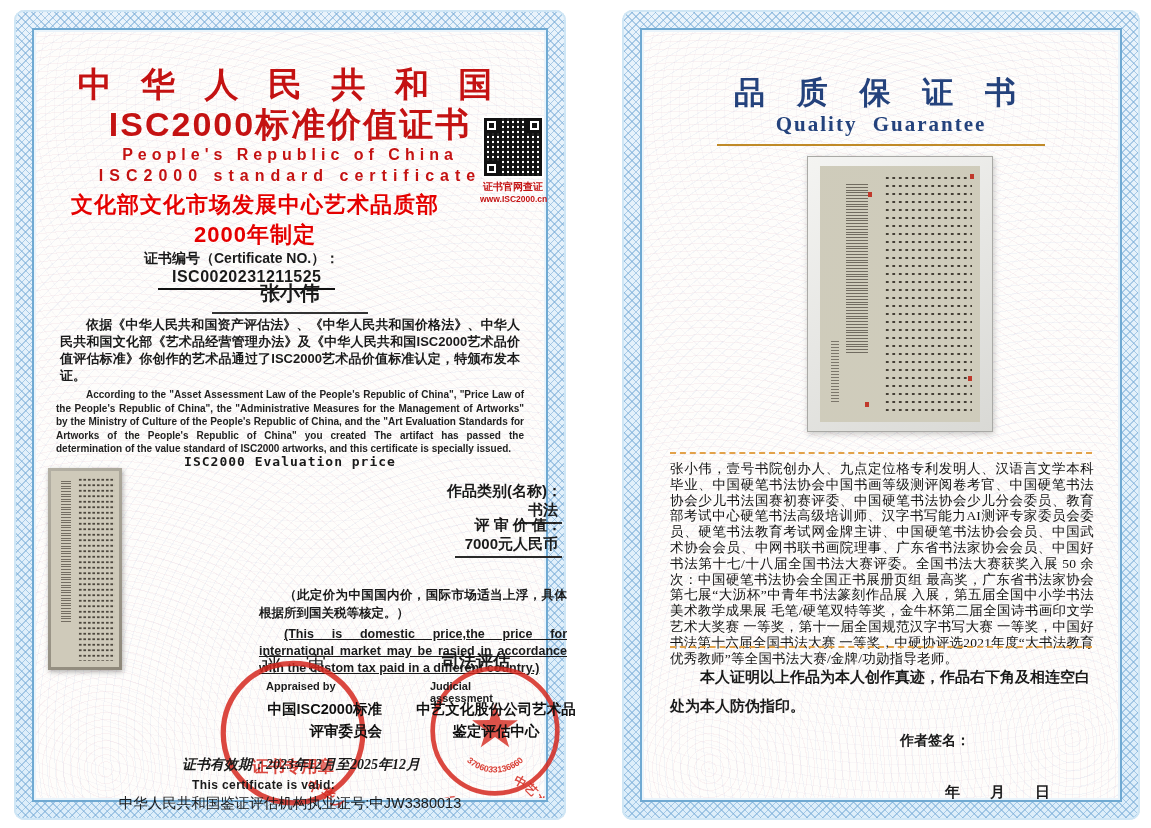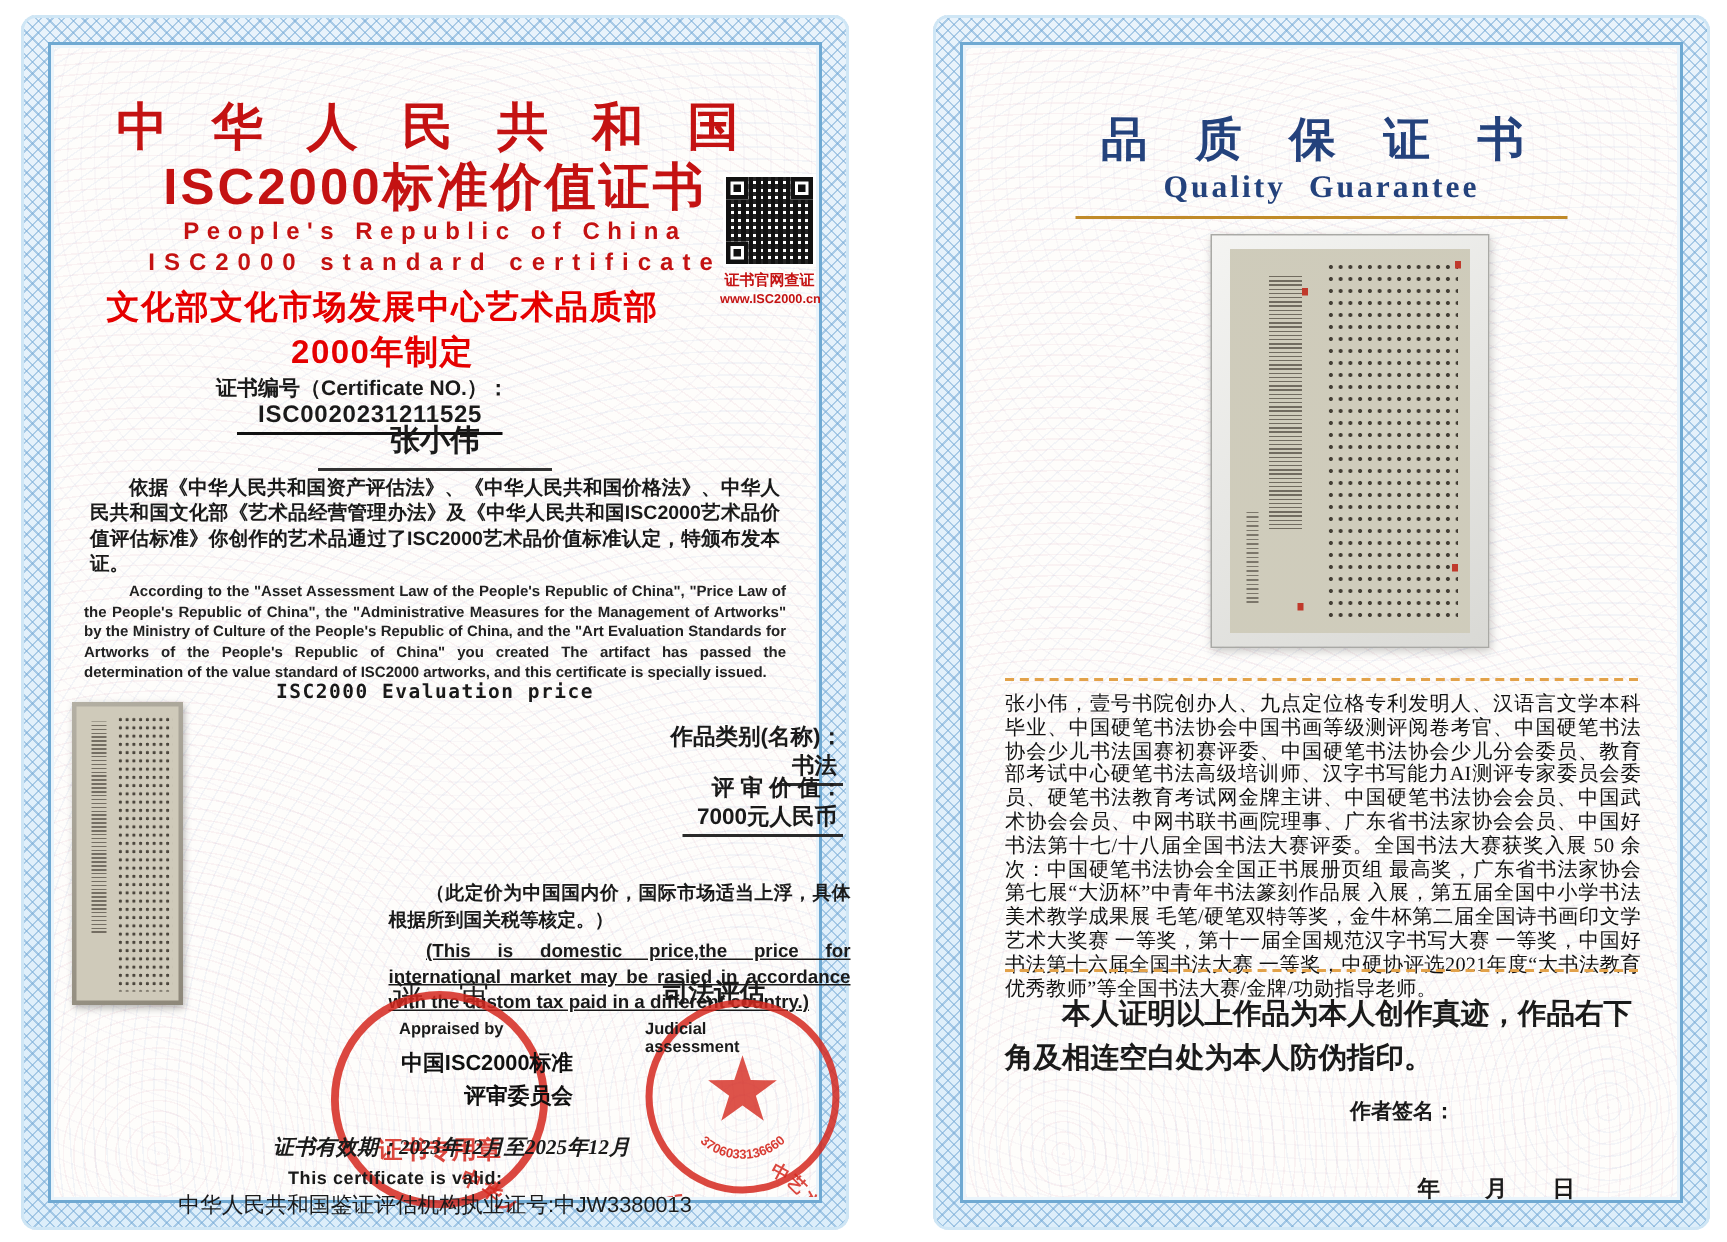--- a/index.html
+++ b/index.html
@@ -126,21 +126,21 @@
   .art-main .colophon { position:absolute; left:7%; bottom:8%; width:5%; height:24%;
     background:repeating-linear-gradient(0deg, rgba(55,48,40,.55) 0 1px, transparent 1px 3px); }
   .rseal { position:absolute; width:4px; height:5px; background:#c0392b; }
   .rs1{ right:4%; top:3%; } .rs2{ left:30%; top:10%; } .rs3{ right:5%; bottom:16%; } .rs4{ left:28%; bottom:6%; }
 
   .dash { position:absolute; left:8px; right:8px; border-top:2px dashed #e2a24a; }
   .dash1 { top:402px; } .dash2 { top:596px; }
 
   .bio { top:411px; left:8px; right:6px; font-family:"Liberation Serif", serif;
     font-size:13.5px; line-height:15.8px; text-align:justify; letter-spacing:.2px; color:#111; }
-  .decl { top:612px; left:8px; right:10px; font-size:19px; font-weight:600;
+  .decl { top:612px; left:8px; right:10px; font-size:15px; font-weight:600;
     line-height:29px; text-indent:2em; }
   .sign { top:682px; left:238px; font-size:14px; font-weight:bold; }
   .rdate { top:733px; left:283px; font-size:15px; font-weight:bold; }
 </style>
 </head>
 <body>
 
 <div class="cert cert-left">
   <div class="band"></div>
   <div class="inner">
@@ -215,20 +215,24 @@
         </text>
         <text font-size="13" font-weight="bold" fill="#d5281e" opacity="0.9">
           <textPath href="#arcNum" startOffset="14%">3706033136660</textPath>
         </text>
       </svg>
 
       <div class="org org-appr">
         <div>中国ISC2000标准</div>
         <div>评审委员会</div>
       </div>
+      <div class="org org-jud">
+        <div>中艺文化股份公司艺术品</div>
+        <div>鉴定评估中心</div>
+      </div>
 
       <div class="abs validity">证书有效期：2023年12月至2025年12月</div>
       <div class="abs valid-en">This certificate is valid:</div>
       <div class="abs license">中华人民共和国鉴证评估机构执业证号:中JW3380013</div>
 
       <div class="abs art-thumb">
         <div class="paper">
           <div class="dense"></div>
           <div class="grid"></div>
         </div>

